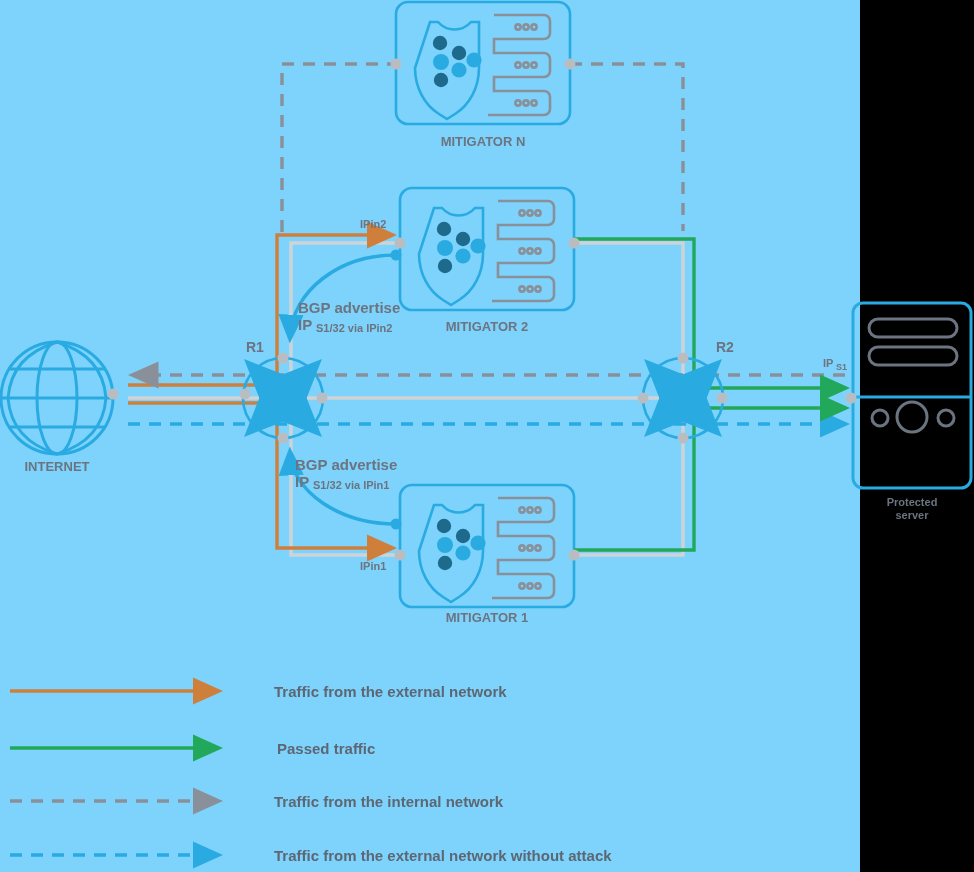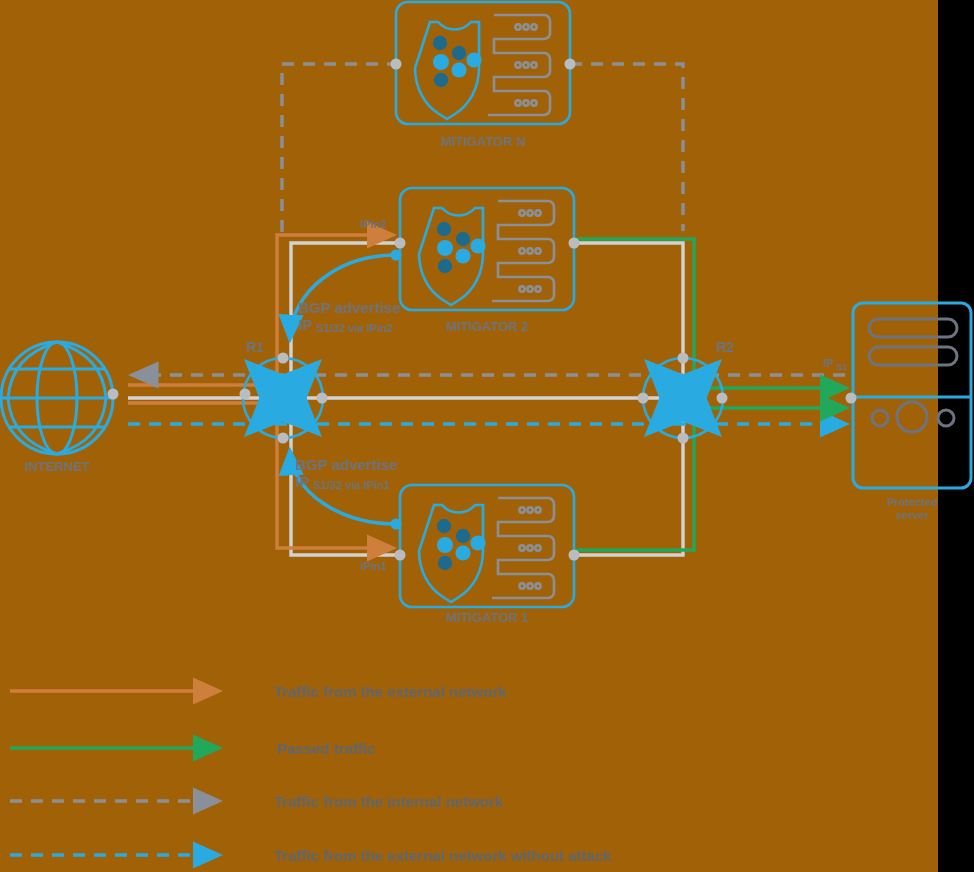--- a/index.html
+++ b/index.html
@@ -1,19 +1,19 @@
 <!DOCTYPE html>
 <html><head>
 <meta charset="utf-8">
 <title>DDoS Mitigation Network Diagram</title>
 <style>
   html,body{margin:0;padding:0;background:#000;}
   body{width:974px;height:872px;overflow:hidden;
        font-family:"Liberation Sans",sans-serif;}
-  #root{position:relative;width:938px;height:872px;background:#a16207;}
+  #root{position:relative;width:860px;height:872px;background:#7dd3fc;}
   svg.diagram{position:absolute;left:0;top:0;width:974px;height:872px;display:block;}
   text{font-family:"Liberation Sans",sans-serif;}
   .lbl-node{font-size:13px;font-weight:bold;fill:#6b7480;}
   .lbl-small{font-size:11px;font-weight:bold;fill:#6b7480;}
   .lbl-router{font-size:14px;font-weight:bold;fill:#6b7480;}
   .lbl-bgp{font-size:15px;font-weight:bold;fill:#6b7480;}
   .lbl-bgp2{font-size:11px;font-weight:bold;fill:#6b7480;}
   .lbl-legend{font-size:15px;font-weight:bold;fill:#5d6773;}
   .lbl-server{font-size:11px;font-weight:bold;fill:#6b7480;}
 </style>

